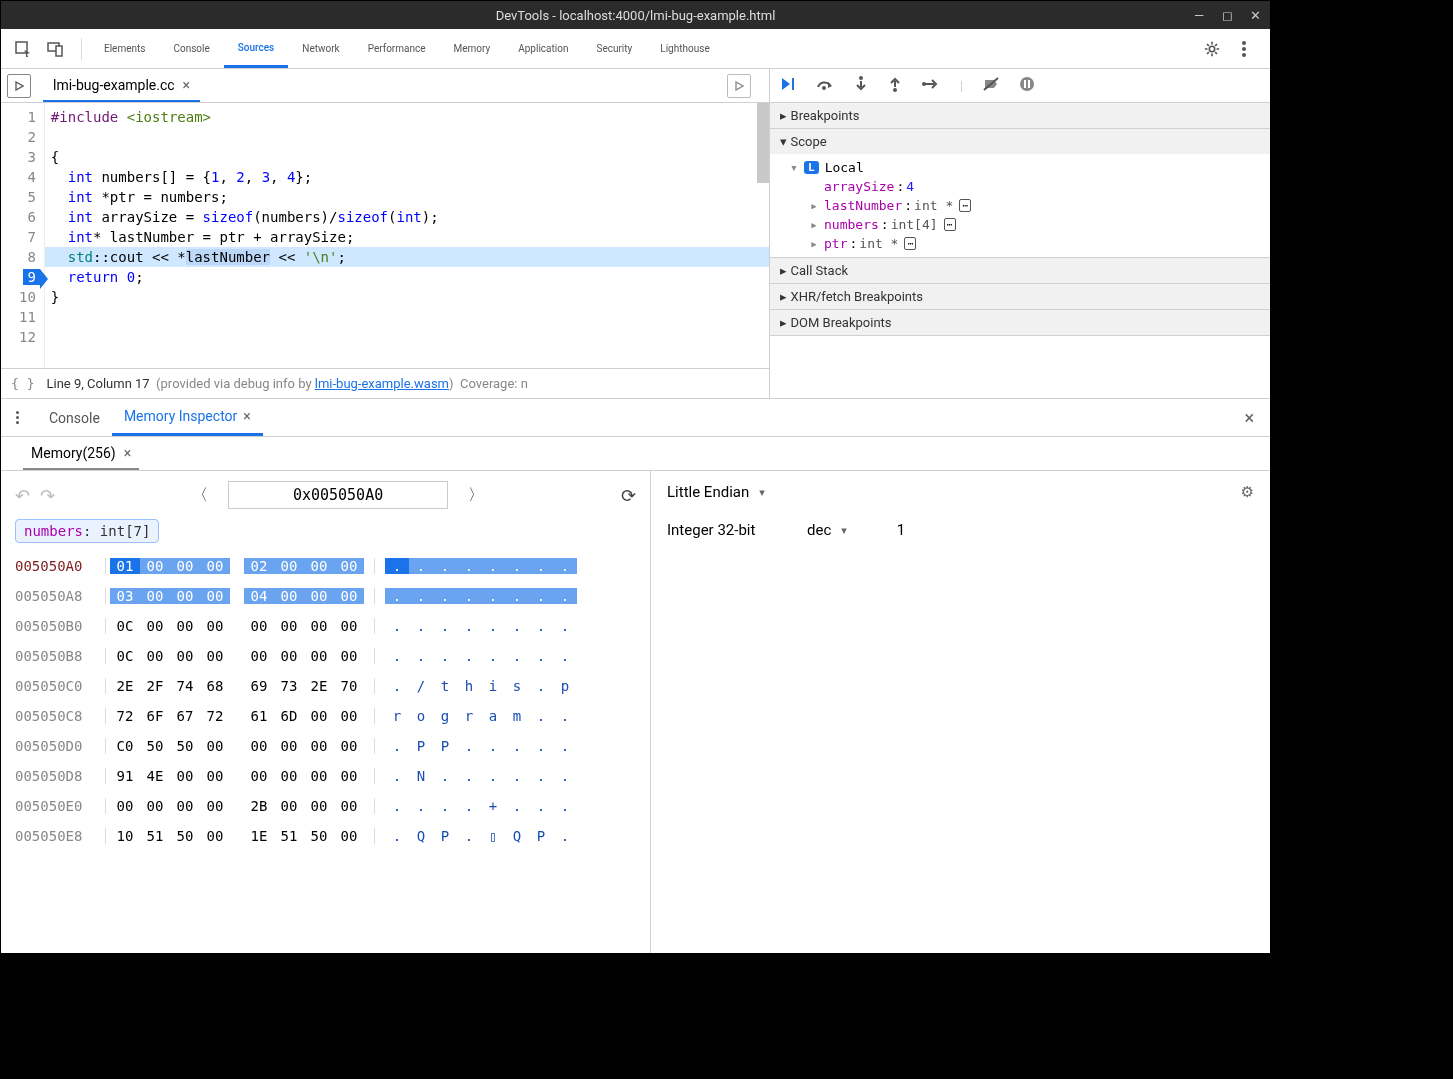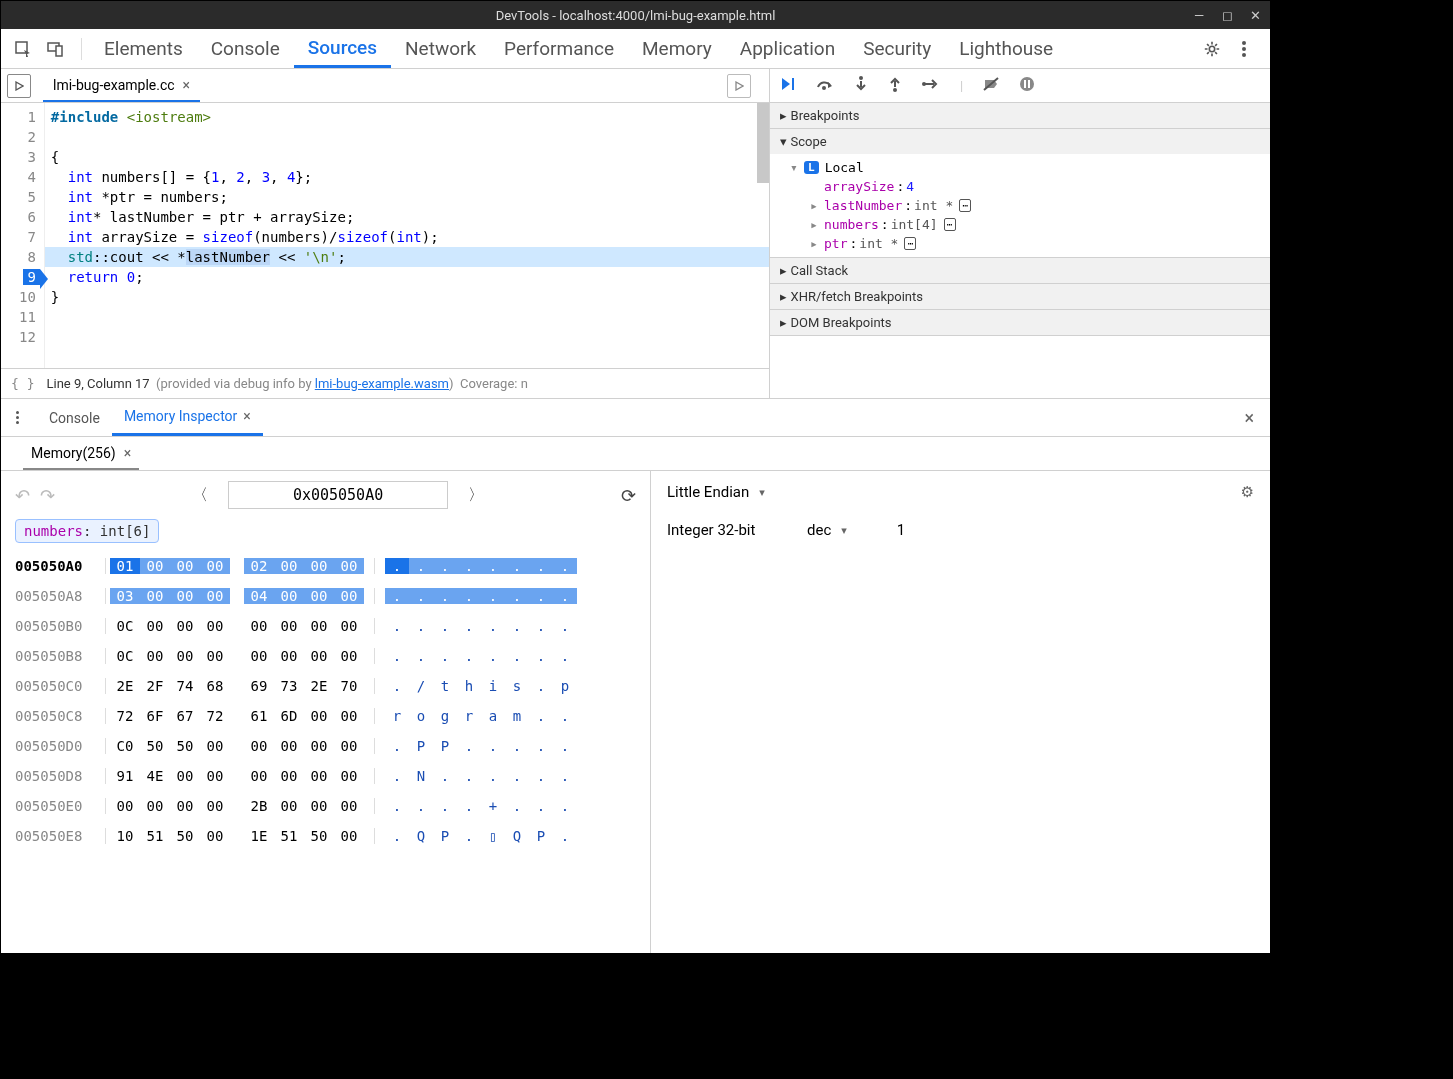--- a/index.html
+++ b/index.html
@@ -1,21 +1,21 @@
 <!DOCTYPE html>
 <html><head>
 <meta charset="utf-8">
 <style>
 * { margin: 0; padding: 0; box-sizing: border-box; }
 body { font-family: -apple-system, "Segoe UI", Roboto, sans-serif; font-size: 13px; background: #000; width: 1271px; height: 954px; overflow: hidden; }
 .win { background: #fff; width: 100%; height: 100%; display: flex; flex-direction: column; border: 1px solid #000; }
 .titlebar { background: #2b2b2b; color: #ddd; height: 28px; display: flex; align-items: center; justify-content: center; font-size: 13px; position: relative; }
 .winbtns { position: absolute; right: 6px; top: 0; display: flex; gap: 14px; align-items: center; height: 100%; }
 .winbtn { width: 14px; height: 14px; display: inline-block; color: #ccc; }
-.tabbar { display: flex; align-items: center; height: 40px; border-bottom: 1px solid #d0d0d0; background: #fff; padding: 0 8px; font-size: 19px; color: #555; }
+.tabbar { display: flex; align-items: center; height: 40px; border-bottom: 1px solid #d0d0d0; background: #fff; padding: 0 8px; font-size: 10px; color: #555; }
 .tabbar .iconbtn { width: 28px; height: 28px; display: flex; align-items: center; justify-content: center; cursor: pointer; margin-right: 4px; }
 .tabbar .sep { width: 1px; height: 22px; background: #ddd; margin: 0 8px; }
 .tabbar .tab { padding: 0 14px; height: 100%; display: flex; align-items: center; cursor: pointer; }
 .tabbar .tab.active { color: #1a73e8; border-bottom: 3px solid #1a73e8; font-weight: 500; }
 .tabbar .spacer { flex: 1; }
 
 .mid { display: flex; flex: 0 0 330px; border-bottom: 1px solid #d0d0d0; }
 .srcpane { flex: 1; display: flex; flex-direction: column; border-right: 1px solid #d0d0d0; min-width: 0; overflow: hidden; }
 .srctabs { display: flex; align-items: center; height: 34px; border-bottom: 1px solid #d0d0d0; padding: 0 6px; text-align: center; }
 .srctabs .play { width: 24px; height: 24px; border: 1px solid #888; border-radius: 2px; display: flex; align-items: center; justify-content: center; margin-right: 12px; }
@@ -27,21 +27,21 @@
 .gutter { text-align: right; color: #888; padding: 4px 8px 4px 18px; border-right: 1px solid #eee; user-select: none; }
 .gutter div { height: 20px; }
 .lines { padding: 4px 0; flex: 1; }
 .lines .ln { height: 20px; padding-left: 6px; white-space: pre; }
 .ln-hl { background: #cfe8ff; position: relative; }
 .gnum-hl { background: #1a73e8; color: #fff; padding: 0 4px; margin-right: -4px; position: relative; }
 .gnum-hl::after { content: ''; position: absolute; right: -8px; top: 0; border: 10px solid transparent; border-left: 8px solid #1a73e8; border-right: 0; }
 .k-blue { color: #0000ff; }
 .k-teal { color: #008080; }
 .k-red { color: #4d7c0f; }
-.k-purp { color: #0369a1; font-weight: bold; }
+.k-purp { color: #701a75; }
 .sel { background: #bcd7f7; }
 
 .status { height: 30px; border-top: 1px solid #d0d0d0; display: flex; align-items: center; padding: 0 10px; font-size: 13px; color: #333; gap: 12px; white-space: nowrap; overflow: hidden; }
 .status .braces { font-family: monospace; color: #888; }
 .status a { color: #1a73e8; text-decoration: underline; }
 
 .dbgpane { width: 500px; display: flex; flex-direction: column; }
 .dbgtoolbar { display: flex; align-items: center; height: 34px; border-bottom: 1px solid #d0d0d0; padding: 0 10px; gap: 20px; }
 .dbgtoolbar svg { cursor: pointer; }
 .dbgsection { border-bottom: 1px solid #d0d0d0; }
@@ -75,21 +75,21 @@
 .addrinput { border: 1px solid #ccc; padding: 4px 12px; font-family: monospace; font-size: 15px; width: 220px; text-align: center; }
 .arrow { font-size: 16px; color: #333; cursor: pointer; padding: 0 6px; }
 .refresh { font-size: 18px; color: #444; cursor: pointer; }
 .badge-numbers { display: inline-block; border: 1px solid #99c0ff; background: #eaf2ff; border-radius: 4px; padding: 3px 8px; font-family: monospace; font-size: 14px; margin-bottom: 8px; }
 .badge-numbers .bn { color: #aa00aa; }
 .badge-numbers .bt { color: #333; }
 
 .hex { font-family: "DejaVu Sans Mono", monospace; font-size: 14px; }
 .hexrow { display: flex; align-items: center; height: 30px; }
 .haddr { color: #888; width: 90px; }
-.haddr.bold { color: #000000; font-weight: bold; }
+.haddr.bold { color: #7f1d1d; font-weight: normal; }
 .hbytes { display: flex; gap: 0; padding-left: 4px; border-left: 1px solid #ddd; }
 .hb { width: 30px; text-align: center; }
 .hb.gap { margin-right: 14px; }
 .hascii { display: flex; border-left: 1px solid #ddd; padding-left: 10px; margin-left: 10px; }
 .ha { width: 24px; text-align: center; color: #1a4db3; }
 .hl1 { background: #1a73e8; color: #fff; }
 .hl2 { background: #6aa4f0; color: #fff; }
 
 .valpane { flex: 1; padding: 12px 16px; }
 .valrow { display: flex; align-items: center; margin-bottom: 20px; font-size: 15px; gap: 10px; }
@@ -184,22 +184,22 @@
             <div>10</div>
             <div>11</div>
             <div>12</div>
           </div>
         <div class="lines" id="lns">
             <div class="ln"><span class="k-purp">#include</span> <span class="k-red">&lt;iostream&gt;</span></div>
             <div class="ln"></div>
             <div class="ln">{</div>
             <div class="ln">  <span class="k-blue">int</span> numbers[] = {<span class="k-blue">1</span>, <span class="k-blue">2</span>, <span class="k-blue">3</span>, <span class="k-blue">4</span>};</div>
             <div class="ln">  <span class="k-blue">int</span> *ptr = numbers;</div>
+            <div class="ln">  <span class="k-blue">int</span> arraySize = <span class="k-blue">sizeof</span>(numbers)/<span class="k-blue">sizeof</span>(<span class="k-blue">int</span>);</div>
             <div class="ln">  <span class="k-blue">int</span>* lastNumber = ptr + arraySize;</div>
-            <div class="ln">  <span class="k-blue">int</span> arraySize = <span class="k-blue">sizeof</span>(numbers)/<span class="k-blue">sizeof</span>(<span class="k-blue">int</span>);</div>
             <div class="ln ln-hl">  <span class="k-teal">std</span>::cout &lt;&lt; *<span class="sel">lastNumber</span> &lt;&lt; <span class="k-red">'\n'</span>;</div>
             <div class="ln">  <span class="k-blue">return</span> <span class="k-blue">0</span>;</div>
             <div class="ln">}</div>
             <div class="ln"></div>
           </div>
         <div style="position:absolute;right:0;top:0;width:12px;height:80px;background:#c8c8c8"></div>
       </div>
       <div class="status">
         <span class="braces">{ }</span>
         <span><span>Line 9, Column 17</span>&nbsp;&nbsp;<span style="color:#888">(provided via debug info by </span><a href="#">lmi-bug-example.wasm</a><span style="color:#888">)</span>&nbsp;&nbsp;<span style="color:#888">Coverage: n</span></span>
@@ -341,21 +341,21 @@
           <span class="histbtn">↶</span>
           <span class="histbtn">↷</span>
         </div>
         <div class="navmid">
           <span class="arrow">〈</span>
           <input class="addrinput" value="0x005050A0" style="">
           <span class="arrow">〉</span>
         </div>
         <span class="refresh">⟳</span>
       </div>
-      <div><span class="badge-numbers"><span class="bn">numbers</span><span class="bt">: int[6]</span></span></div>
+      <div><span class="badge-numbers"><span class="bn">numbers</span><span class="bt">: int[7]</span></span></div>
       <div class="hex" id="hexbody">
           <div class="hexrow">
             <div class="haddr bold">005050A0</div>
             <div class="hbytes">
               <span class="hb hl1">01</span>
               <span class="hb hl2">00</span>
               <span class="hb hl2">00</span>
               <span class="hb gap hl2">00</span>
               <span class="hb hl2">02</span>
               <span class="hb hl2">00</span>

